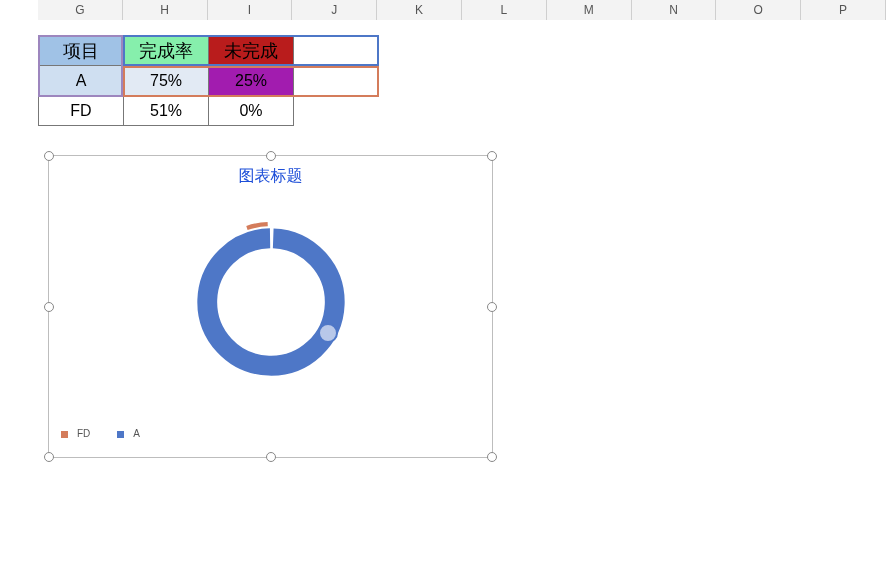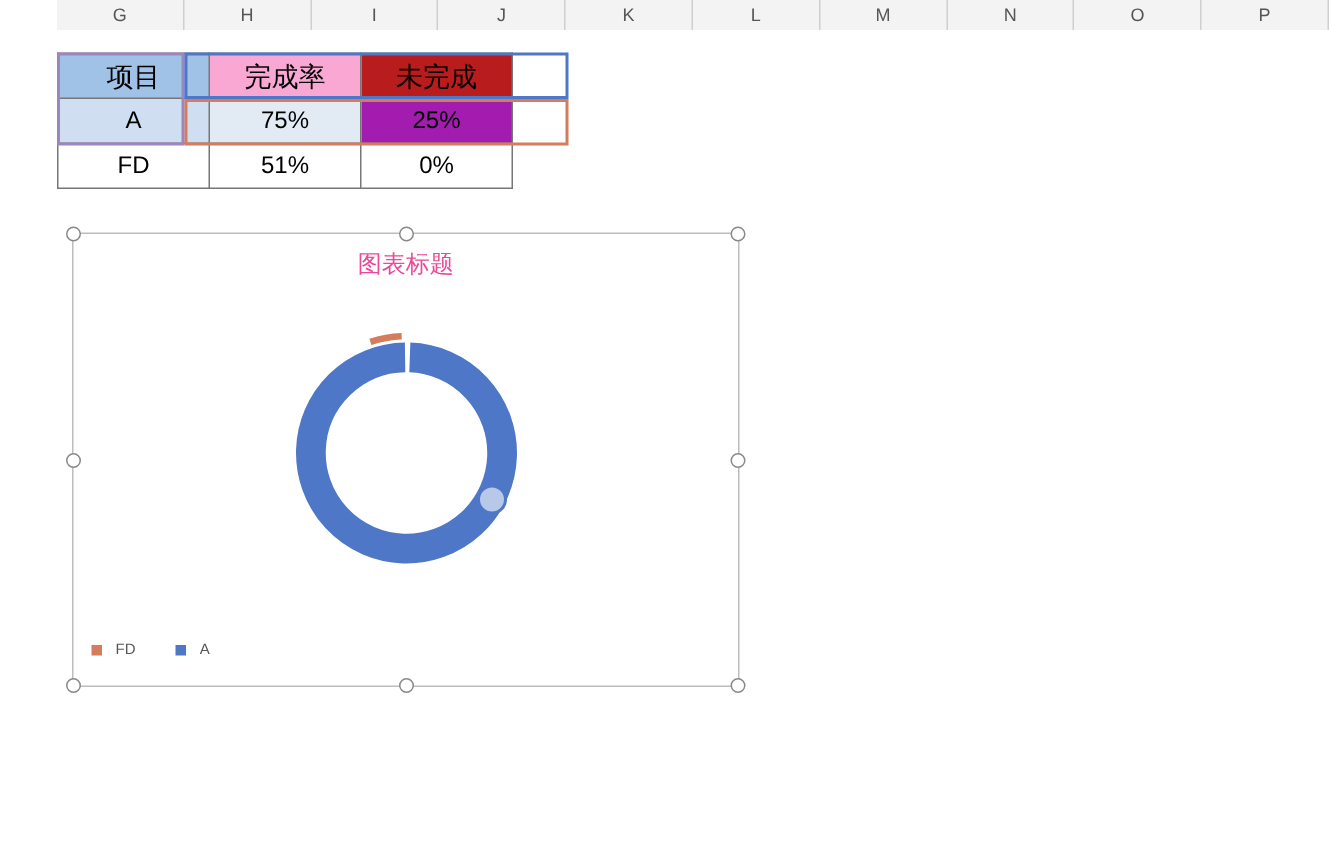--- a/index.html
+++ b/index.html
@@ -53,34 +53,34 @@
 
   
   .tbl {
     position: absolute;
     top: 15px;
     left: 0;
     border-collapse: collapse;
   }
   .tbl td, .tbl th {
     border: 1px solid #777;
-    width: 101px;
+    width: 85px;
     height: 30px;
     text-align: center;
     font-size: 16px;
     padding: 0;
     box-sizing: border-box;
   }
   .tbl th {
     font-size: 18px;
     font-weight: normal;
   }
   
   .tbl .hdr1 { background: #a0c2e6; }
-  .tbl .hdr2 { background: #f9a8d4; }
+  .tbl .hdr2 { background: #86efac; }
   .tbl .hdr3 { background: #b91c1c; }
   .tbl .r1c1 { background: #cfdff1; }
   .tbl .r1c2 { background: #e2eaf4; }
   .tbl .r1c3 { background: #a21caf; }
 
   
   .sel {
     position: absolute;
     box-sizing: border-box;
     pointer-events: none;
@@ -96,21 +96,21 @@
     left: 10px;
     width: 445px;
     height: 303px;
     background: #fff;
     border: 1px solid #bdbdbd;
     box-sizing: border-box;
   }
   .chart-title {
     text-align: center;
     font-size: 16px;
-    color: #ec4899;
+    color: #1d4ed8;
     margin-top: 10px;
     font-family: "Microsoft YaHei", sans-serif;
   }
   .chart-plot {
     position: absolute;
     top: 45px;
     left: 0;
     right: 0;
     bottom: 55px;
     display: flex;

